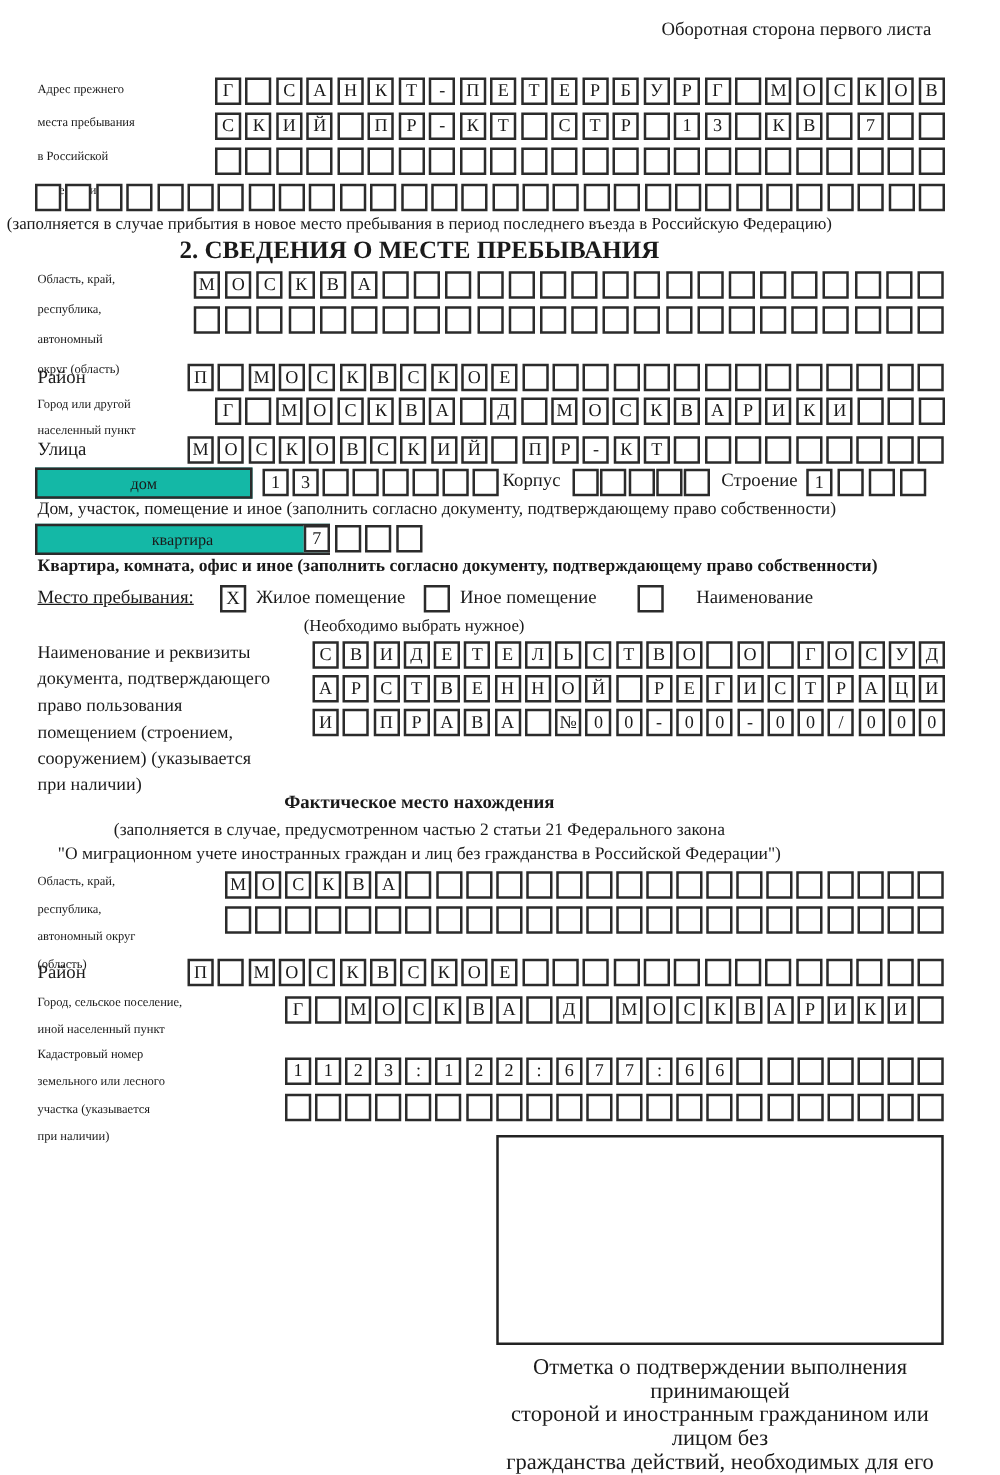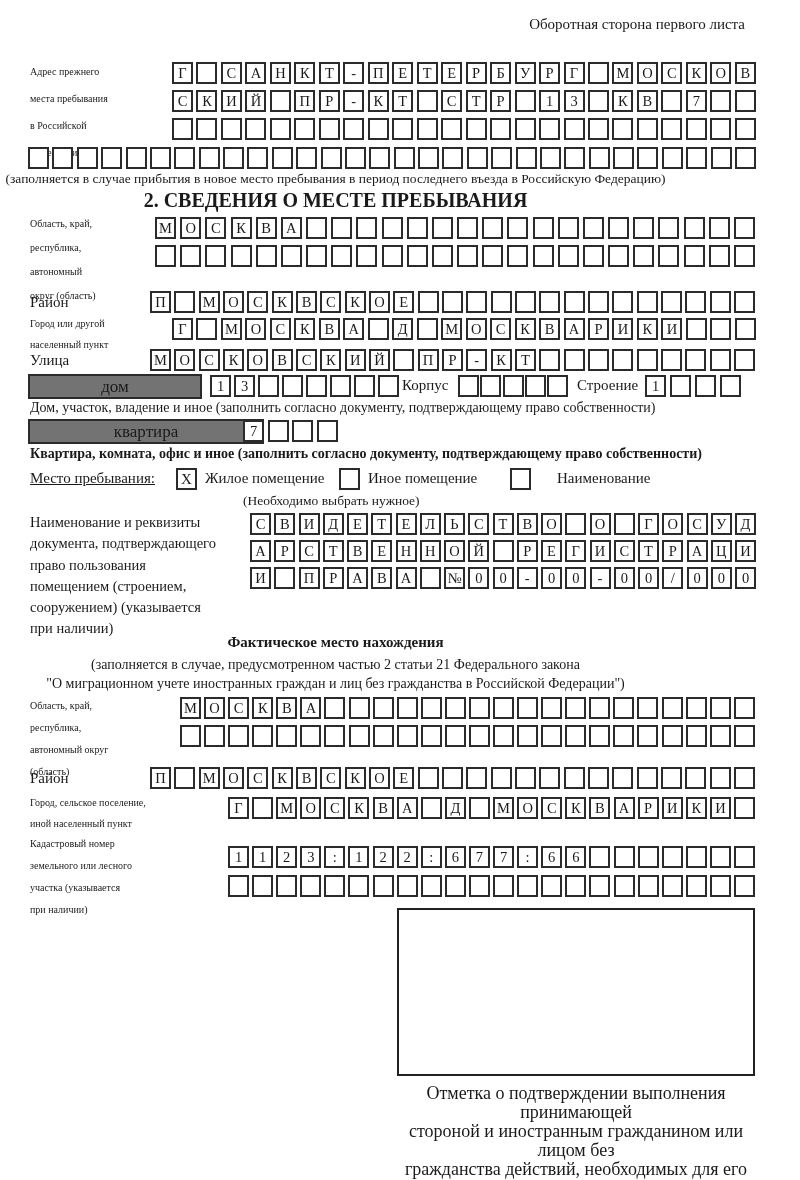--- a/index.html
+++ b/index.html
@@ -14,21 +14,21 @@
   .center{text-align:center;width:671px;left:0;}
   .bold{font-weight:bold;}
   .cellrow{display:flex;justify-content:space-between;}
   .cell{
     box-sizing:border-box;width:21px;height:22px;flex:0 0 21px;
     border:2px solid #2b2b2b;font-size:14.5px;line-height:19px;
     text-align:center;overflow:hidden;background:#fff;
   }
   .widebox{
     box-sizing:border-box;border:2px solid #2b2b2b;height:25px;
-    text-align:center;font-size:17px;line-height:22px;background:#737373;
+    text-align:center;font-size:13px;line-height:22px;background:#14b8a6;
   }
   .chk{
     box-sizing:border-box;width:21px;height:22px;border:2px solid #2b2b2b;
     font-size:15px;line-height:19px;text-align:center;background:#fff;
   }
   .inline-lbl{font-size:15px;}
   .bigbox{box-sizing:border-box;border:2px solid #222;background:#fff;}
   .note-caption{font-size:18px;line-height:19px;text-align:center;white-space:pre-line;}
 </style>
 </head>
@@ -319,21 +319,21 @@
       <span class="cell"></span>
       <span class="cell"></span>
     </div>
   <div class="abs inline-lbl" style="left:577px;top:377px;">Строение</div>
   <div class="abs cellrow" style="left:645px;top:375px;width:96px;">
       <span class="cell">1</span>
       <span class="cell"></span>
       <span class="cell"></span>
       <span class="cell"></span>
     </div>
-  <div class="abs" style="left:30px;top:400px;font-size:14px;">Дом, участок, владение и иное (заполнить согласно документу, подтверждающему право собственности)</div>
+  <div class="abs" style="left:30px;top:400px;font-size:14px;">Дом, участок, помещение и иное (заполнить согласно документу, подтверждающему право собственности)</div>
 
   <div class="abs widebox" style="left:28px;top:419px;width:236px;">квартира</div>
   <div class="abs cellrow" style="left:243px;top:420px;width:95px;">
       <span class="cell">7</span>
       <span class="cell"></span>
       <span class="cell"></span>
       <span class="cell"></span>
     </div>
   <div class="abs" style="left:30px;top:446px;font-size:14px;font-weight:bold;">Квартира, комната, офис и иное (заполнить согласно документу, подтверждающему право собственности)</div>
 

